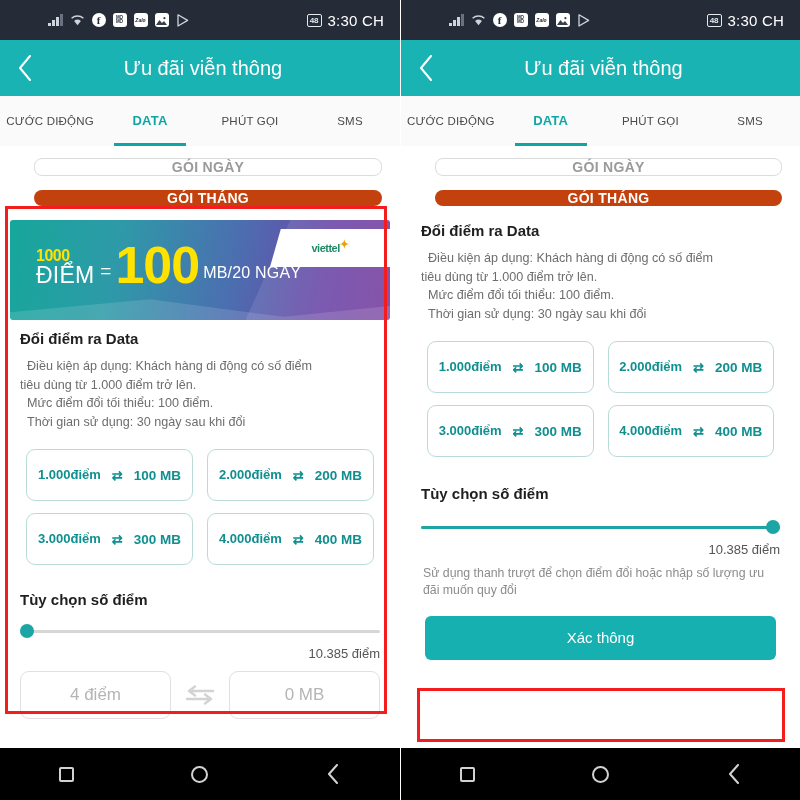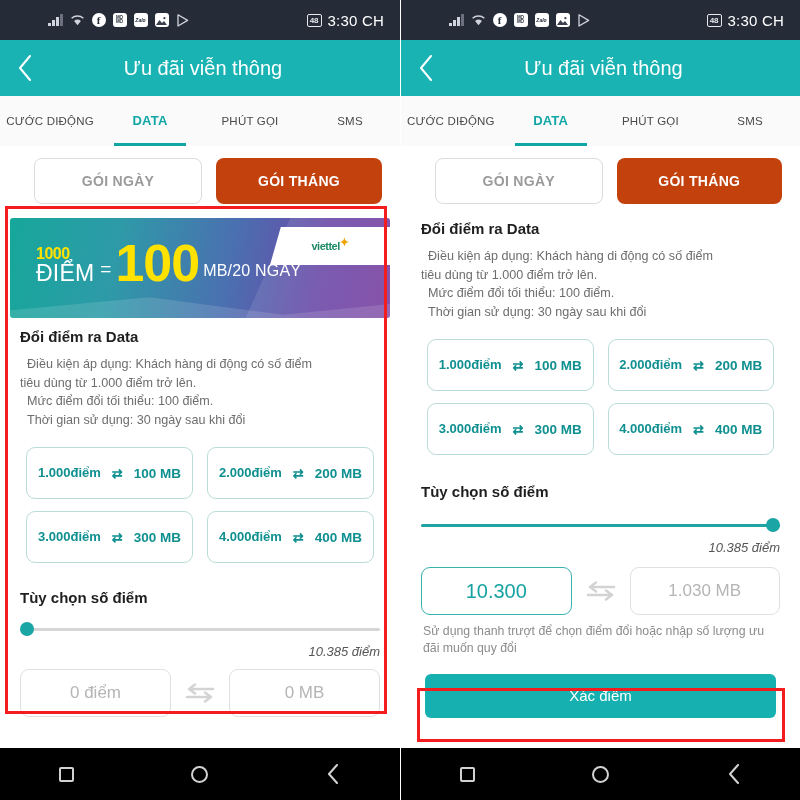--- a/index.html
+++ b/index.html
@@ -63,21 +63,21 @@
     text-align: center; font-size: 11.5px; color: #4a4a4a; letter-spacing: .2px;
     position: relative; line-height: 1.25;
   }
   .tab.active { color: #11a6a6; font-weight: bold; font-size: 13px; }
   .tab.active::after {
     content: ""; position: absolute; bottom: 0; left: 14%; right: 14%;
     height: 3px; background: #11a6a6;
   }
 
   
-  .pills { display: flex; gap: 14px; padding: 12px 18px 10px 34px; }
+  .pills { display: flex; gap: 14px; padding: 12px 18px 10px 34px; flex-direction: column; }
   .pill {
     flex: 1; height: 46px; border-radius: 8px;
     display: flex; align-items: center; justify-content: center;
     font-size: 14px; font-weight: bold; letter-spacing: .3px;
   }
   .pill.ghost { background:#fff; border: 1px solid #dcdcdc; color: #9a9a9a; }
   .pill.solid { background:#c2410c; color: #fff; }
 
   
   .banner {
@@ -127,21 +127,21 @@
   }
   .opt .pts { color:#0f8f8f; font-size: 13px; font-weight: bold; line-height: 1.12; text-align:right; }
   .opt .swp { color:#0f8f8f; font-size: 13px; font-weight: bold; }
   .opt .mb { color:#0f8f8f; font-size: 13.5px; font-weight: bold; }
 
   
   .slider-wrap { position: relative; height: 18px; display:flex; align-items:center; }
   .track { position:absolute; left:0; right:0; height: 3px; background: #d6d6d6; border-radius: 2px; }
   .fill { position:absolute; left:0; height: 3px; background: #1fa3a3; border-radius: 2px; }
   .knob { position:absolute; width: 14px; height: 14px; border-radius: 50%; background:#1ba5a5; }
-  .slider-val { text-align: right; color:#555; font-size: 13px; margin-top: 6px; font-style: italic; }
+  .slider-val { text-align: right; color:#555; font-size: 13px; margin-top: 6px; }
 
   
   .exrow { display:flex; align-items:center; gap: 12px; }
   .exfield {
     flex: 1; height: 48px; border-radius: 9px; border: 1px solid #e0e0e0;
     display:flex; align-items:center; justify-content:center;
     font-size: 17px; color:#b5b5b5; background:#fff;
   }
   .exfield.active { border-color: #38b1b1; color:#17a2a2; font-size: 20px; }
   .exarrows { width: 34px; display:flex; align-items:center; justify-content:center; }
@@ -302,21 +302,21 @@
         <div class="sec-title">Tùy chọn số điểm</div>
         <div class="slider-wrap" style="margin-top:14px;">
           <div class="track"></div>
           <div class="fill" id="fillL" style="width: 0%;"></div>
           <div class="knob" id="knobL" style="left: calc(0% + 0px);"></div>
         </div>
         <div class="slider-val">10.385 điểm</div>
       </div>
 
       <div class="exrow" style="margin:10px 6px 0 6px;">
-        <div class="exfield">0 điểm</div>
+        <div class="exfield">4 điểm</div>
         <div class="exarrows">
           <svg width="30" height="20" viewBox="0 0 30 20">
             <path d="M28 6 L4 6 M10 1.5 L4 6 L10 10.5" stroke="#d3d3d3" stroke-width="2.4" fill="none" stroke-linecap="round" stroke-linejoin="round"></path>
             <path d="M2 14 L26 14 M20 9.5 L26 14 L20 18.5" stroke="#d3d3d3" stroke-width="2.4" fill="none" stroke-linecap="round" stroke-linejoin="round"></path>
           </svg>
         </div>
         <div class="exfield">0 MB</div>
       </div>
     </div>
 
@@ -445,37 +445,27 @@
       <div class="lsec" style="margin-top:16px;">
         <div class="sec-title">Tùy chọn số điểm</div>
         <div class="slider-wrap" style="margin-top:16px;">
           <div class="track"></div>
           <div class="fill" id="fillR" style="width: 100%;"></div>
           <div class="knob" id="knobR" style="left: calc(100% - 14px);"></div>
         </div>
         <div class="slider-val">10.385 điểm</div>
       </div>
 
-      <div class="exrow" style="margin:12px 6px 0 6px;">
-        <div class="exfield active">10.300</div>
-        <div class="exarrows">
-          <svg width="30" height="20" viewBox="0 0 30 20">
-            <path d="M28 6 L4 6 M10 1.5 L4 6 L10 10.5" stroke="#d3d3d3" stroke-width="2.4" fill="none" stroke-linecap="round" stroke-linejoin="round"></path>
-            <path d="M2 14 L26 14 M20 9.5 L26 14 L20 18.5" stroke="#d3d3d3" stroke-width="2.4" fill="none" stroke-linecap="round" stroke-linejoin="round"></path>
-          </svg>
-        </div>
-        <div class="exfield">1.030 MB</div>
-      </div>
 
       <div class="hint" style="margin:8px 8px 0 8px;">
         <span class="ln">Sử dụng thanh trượt để chọn điểm đổi hoặc nhập số lượng ưu</span>
         <span class="ln">đãi muốn quy đổi</span>
       </div>
 
-      <div class="confirm" style="margin:16px 10px 0 10px;">Xác điểm</div>
+      <div class="confirm" style="margin:16px 10px 0 10px;">Xác thông</div>
     </div>
 
     <div class="redbox" style="left:16px; top:688px; width:368px; height:54px;"></div>
 
     <div class="navbar">
       <div class="nb">
           <div class="nb-sq"></div>
         </div>
       <div class="nb">
           <div class="nb-ci"></div>

